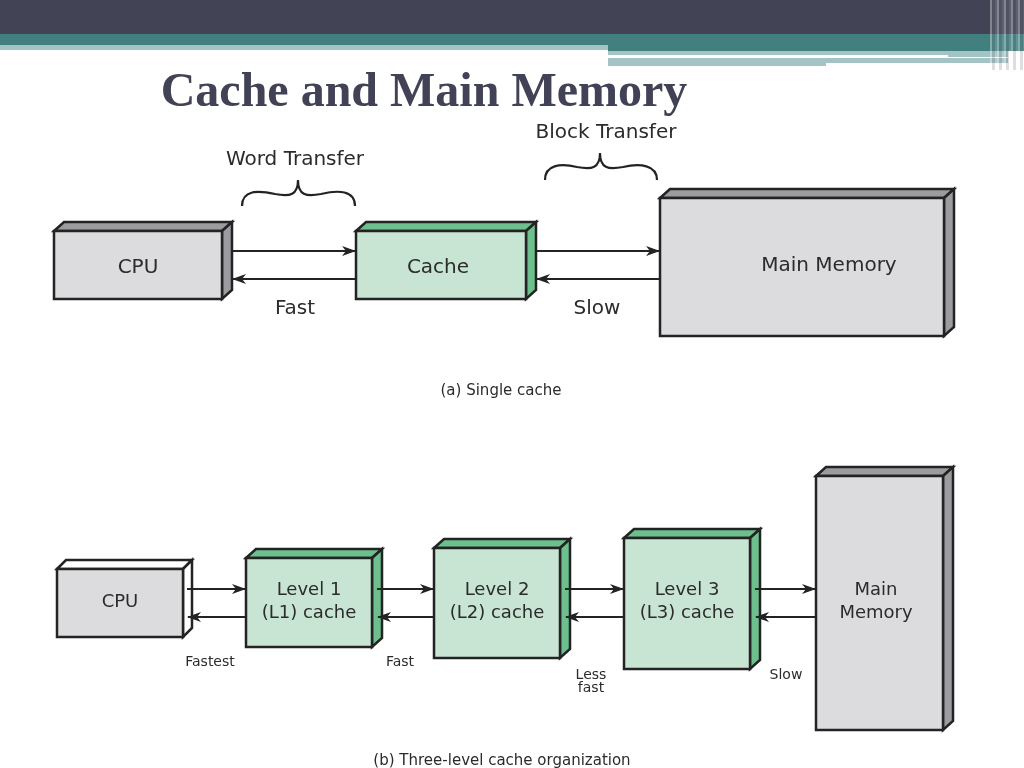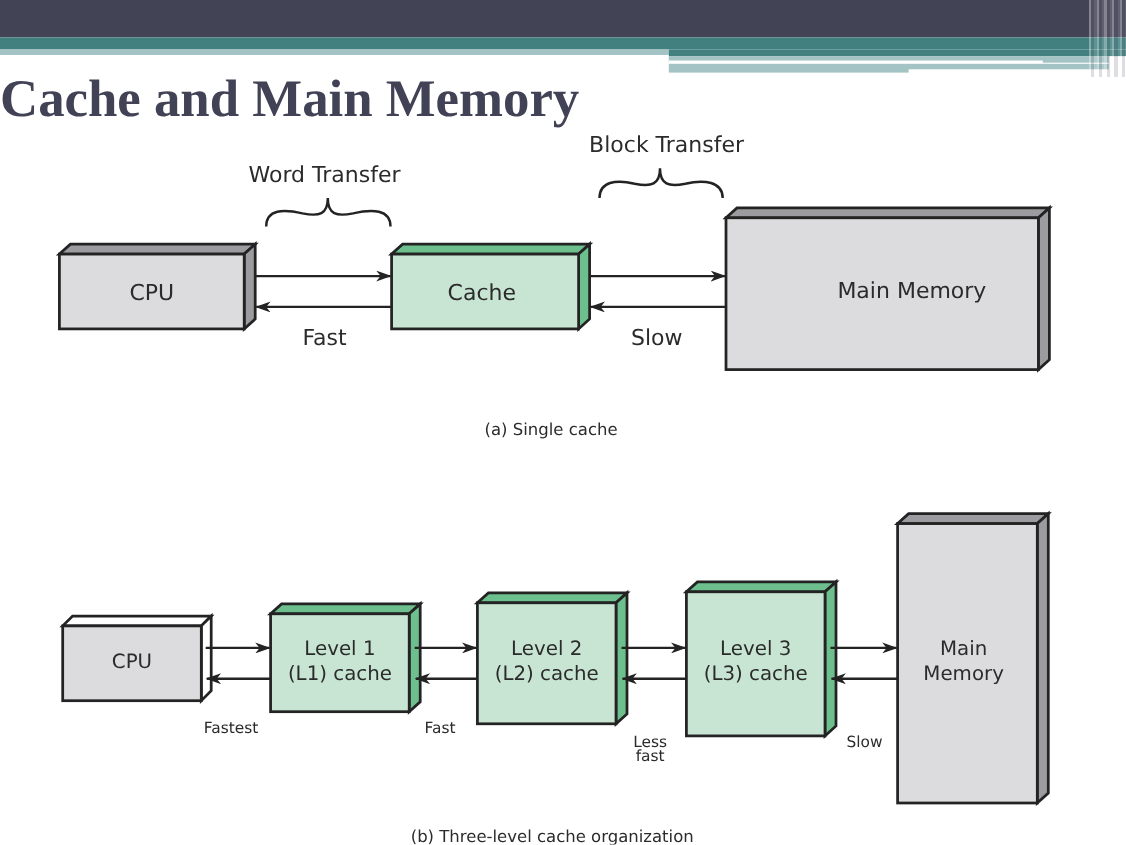--- a/index.html
+++ b/index.html
@@ -1,18 +1,18 @@
 <!DOCTYPE html>
 <html><head>
   <meta charset="utf-8">
   <style>
     html, body { margin: 0; padding: 0; }
     body { width: 1024px; height: 768px; position: relative; overflow: hidden; background: #ffffff; font-family: "DejaVu Sans", sans-serif; }
     .band { position: absolute; }
-    #title { position: absolute; left: 0; width: 848px; top: 62px; font-family: "Liberation Serif", "DejaVu Serif", serif; font-weight: bold; font-size: 48px; color: #424257; letter-spacing: 0px; }
+    #title { position: absolute; left: 0; width: 848px; top: 62px; text-align: center; font-family: "Liberation Serif", "DejaVu Serif", serif; font-weight: bold; font-size: 48px; color: #424257; letter-spacing: 0px; }
     svg#diagram { position: absolute; left: 0; top: 0; }
     svg text { font-family: "DejaVu Sans", sans-serif; fill: #2b2b2b; }
   </style>
 </head>
 <body>
 
 <div class="band" style="left:0;top:0;width:1024px;height:34px;background:#434356;"></div>
 <div class="band" style="left:0;top:34px;width:1024px;height:11px;background:#41807f;"></div>
 <div class="band" style="left:0;top:45px;width:608px;height:5px;background:#a3c3c4;"></div>
 <div class="band" style="left:608px;top:45px;width:416px;height:6px;background:#41807f;"></div>

